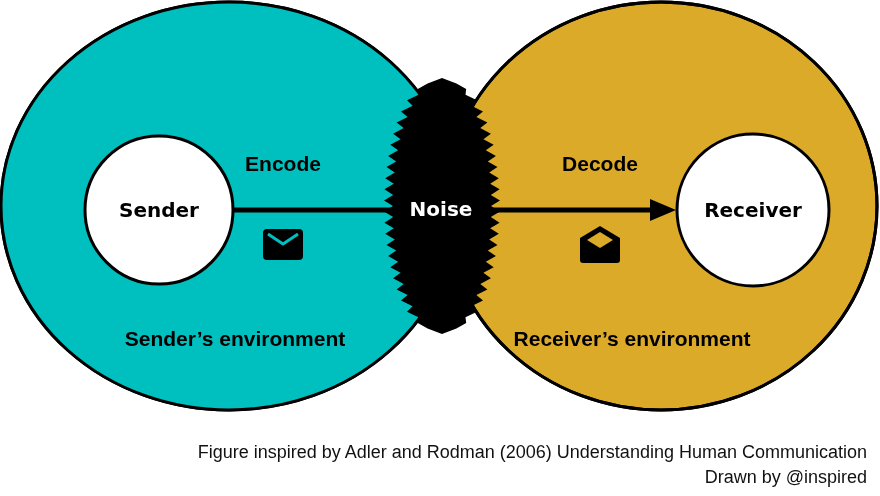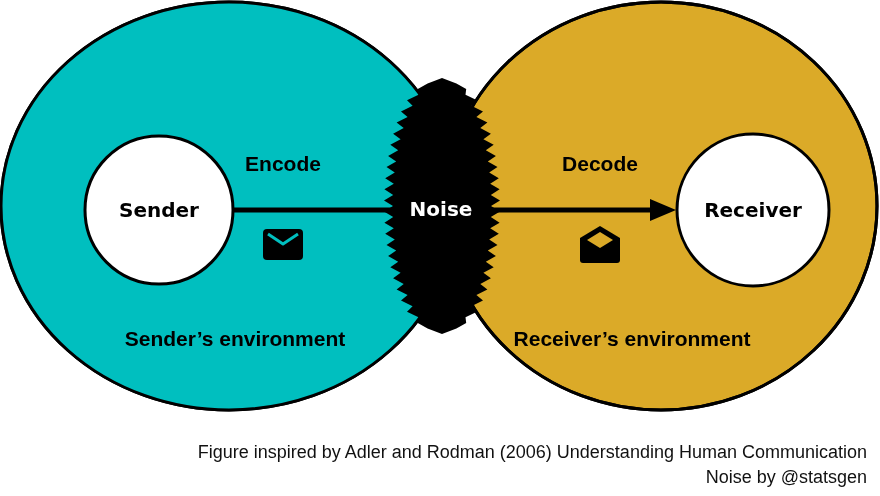--- a/index.html
+++ b/index.html
@@ -56,13 +56,13 @@
     <polyline points="5,5 20,15 35,5" fill="none" stroke="#00BFBF" stroke-width="3" stroke-linejoin="round"></polyline>
   </g>
 
   <g transform="translate(580,226)">
     <path d="M20,0 L40,12 L40,34 Q40,37 37,37 L3,37 Q0,37 0,34 L0,12 Z" fill="#000"></path>
     <path d="M20,6 L33,14 L20,22 L7,14 Z" fill="#DBAA28"></path>
   </g>
 </svg>
 
 <div class="caption" id="cap1">Figure inspired by Adler and Rodman (2006) Understanding Human Communication</div>
-<div class="caption" id="cap2">Noise by @statsgen</div>
+<div class="caption" id="cap2">Drawn by @inspired</div>
 
 </body></html>

